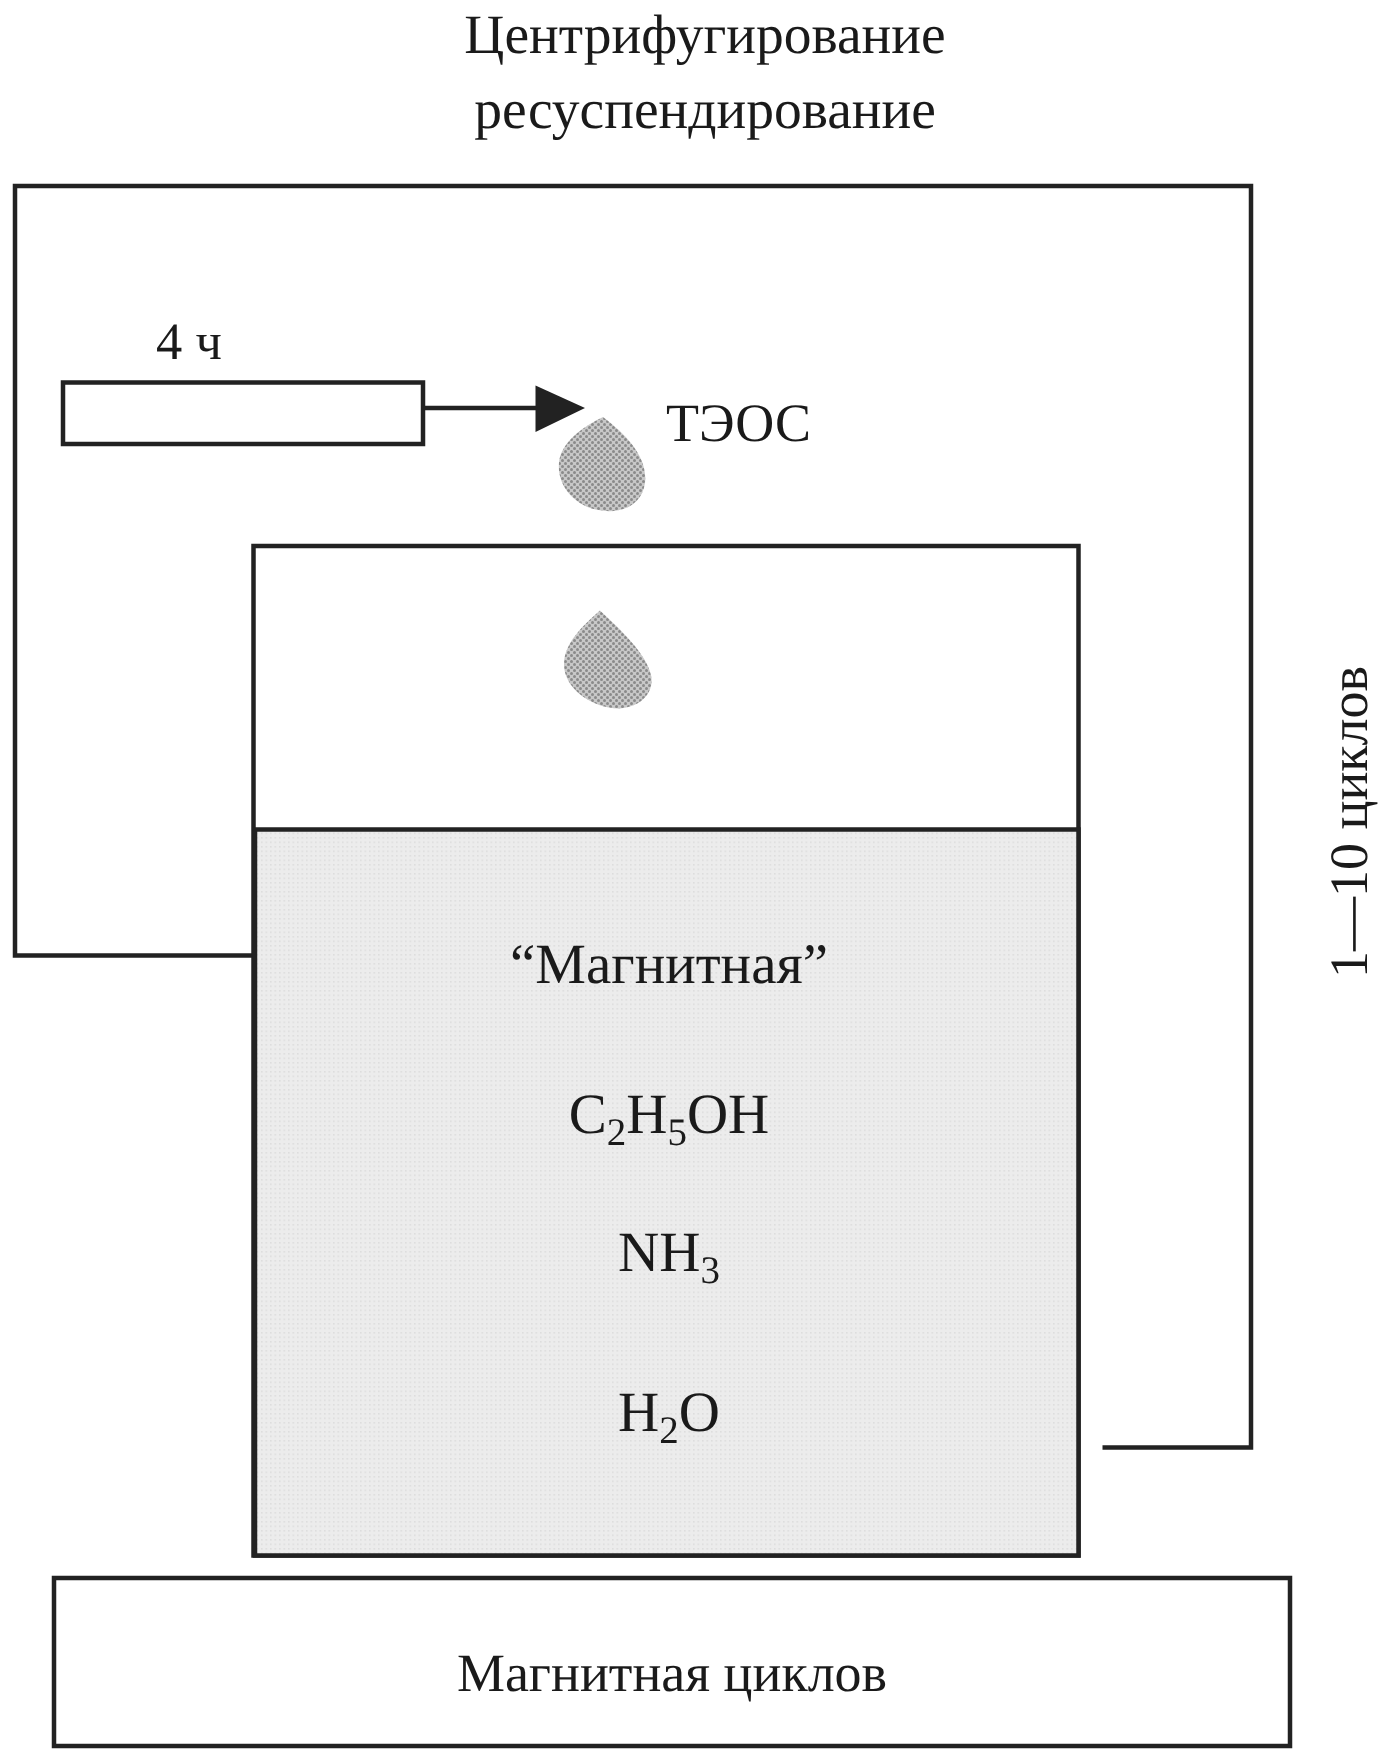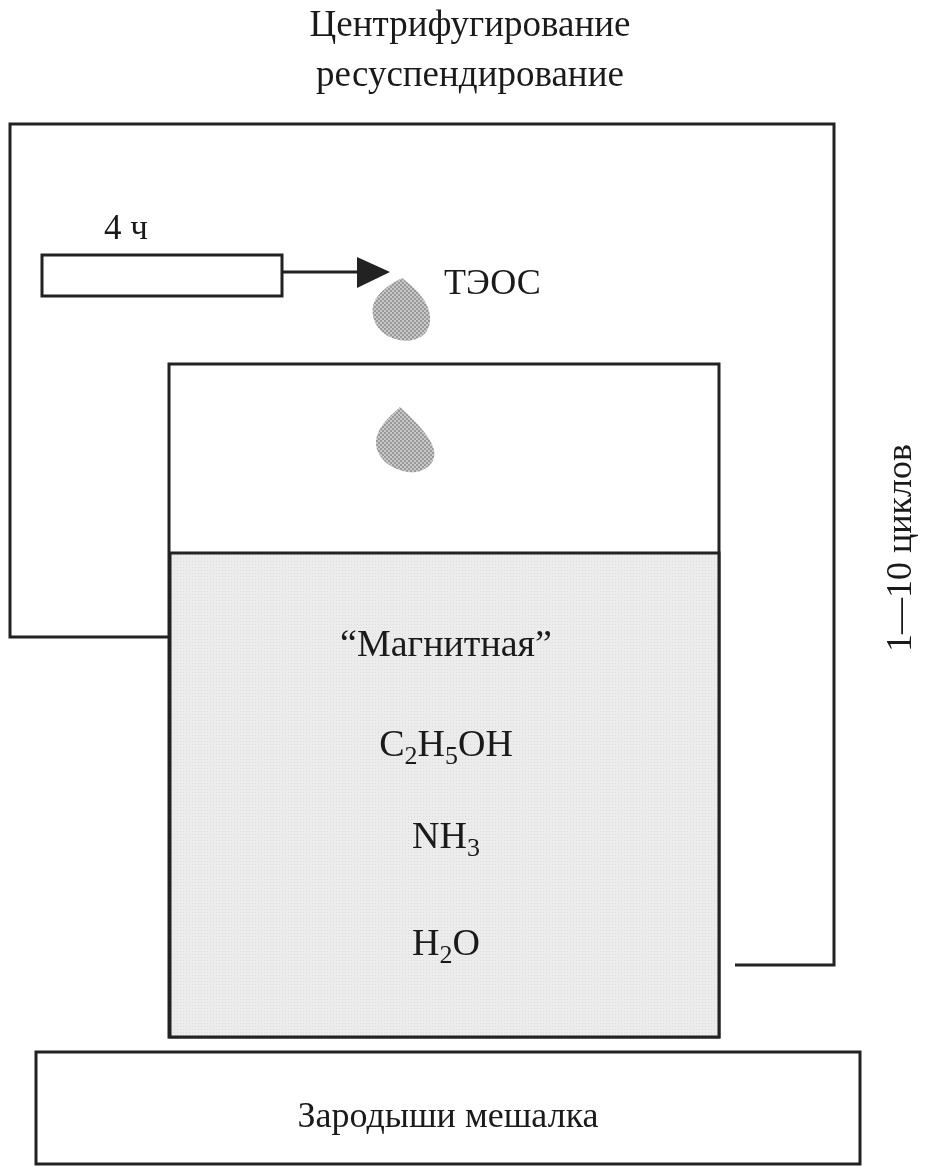--- a/index.html
+++ b/index.html
@@ -52,13 +52,13 @@
 <div class="label" style="left:444px; top:264px;">ТЭОС</div>
 
 <div class="formula" style="top:624px;">“Магнитная”</div>
 
 <div class="formula" style="top:724px;">C<sub>2</sub>H<sub>5</sub>OH</div>
 <div class="formula" style="top:816px;font-family:Liberation Serif, serif;">NH<sub>3</sub></div>
 <div class="formula" style="top:907px;margin-top:16px;">H<sub>2</sub>O</div>
 
 <div class="vertical" style="left:878px; top:652px;">1—10 циклов</div>
 
-<div class="label" style="left:36px; width:824px; text-align:center; top:1097px; font-size:36px;">Зародыши мешалка</div>
+<div class="label" style="left:36px; width:824px; text-align:center; top:1097px; font-size:36px;">Магнитная циклов</div>
 
 </body></html>

